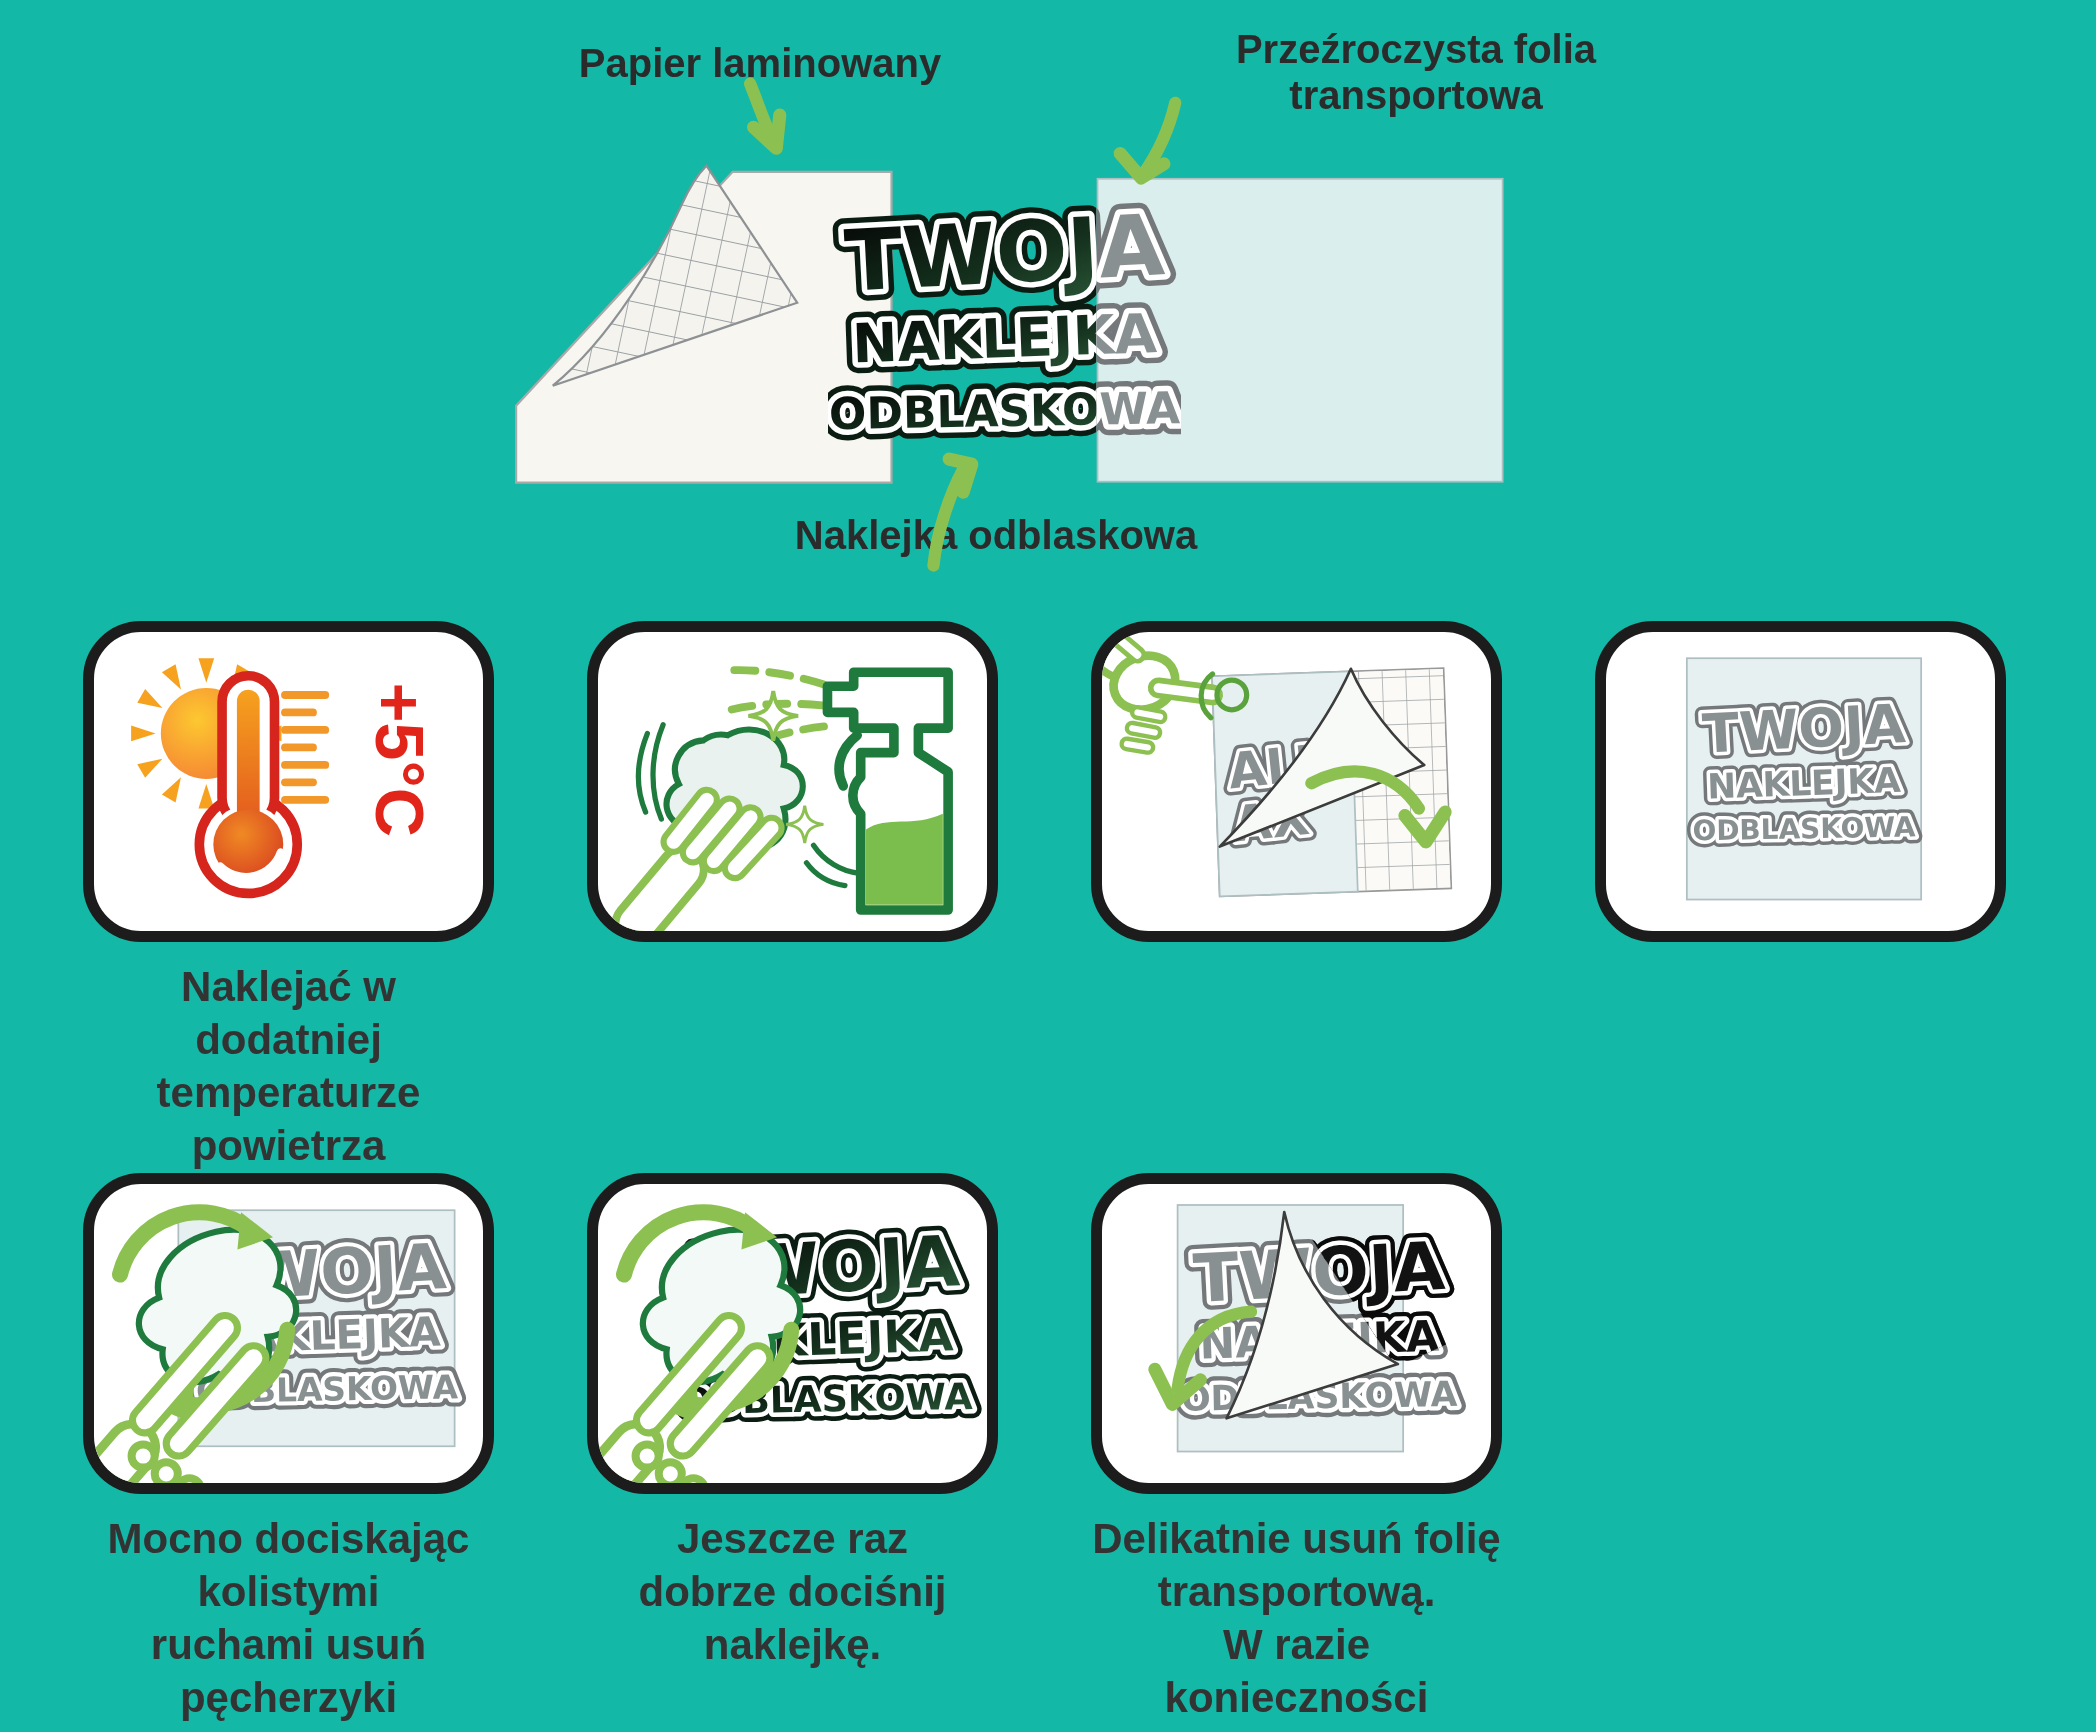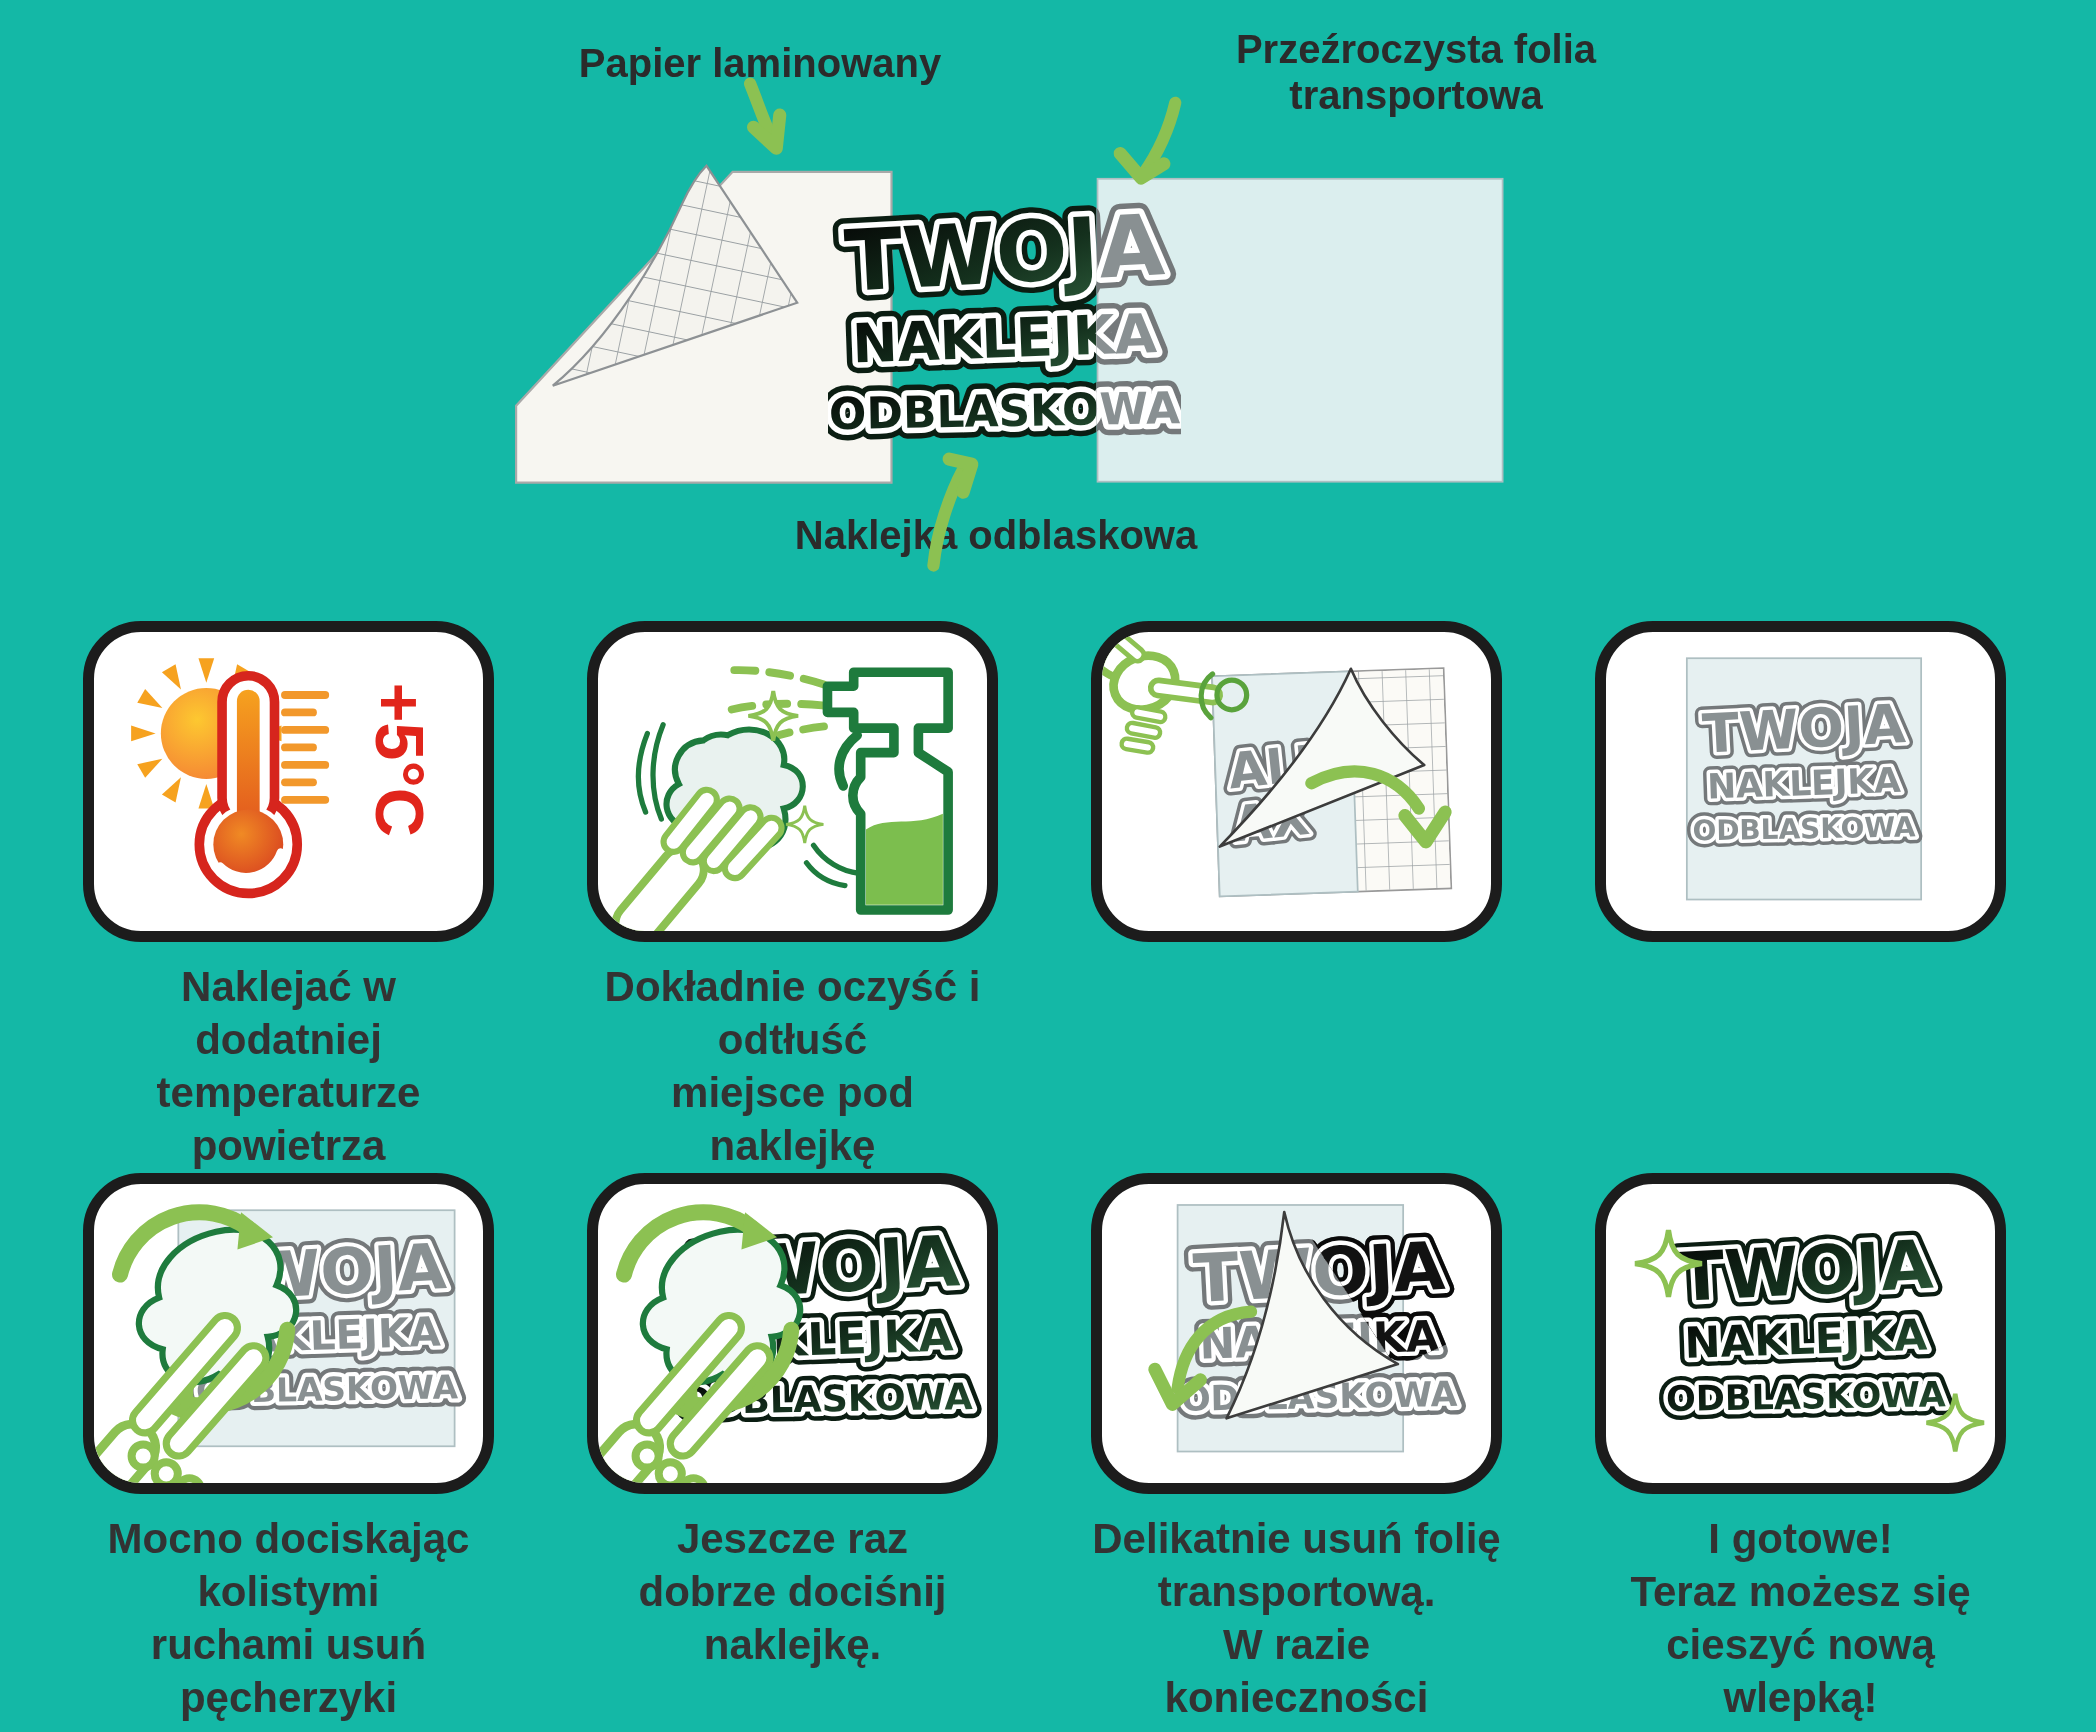--- a/index.html
+++ b/index.html
@@ -276,22 +276,20 @@
           </g>
           <use href="#sparkSym" x="168" y="64" width="64" height="64" class="spark"></use>
           <use href="#sparkSym" x="212" y="196" width="48" height="48" class="spark"></use>
           <g>
             <path class="bt" d="M292,46 H400 V110 H366 V138 L400,160 V318 H300 V208 C288,196 288,178 300,166 V138 H338 V110 H292 V92 H262 V62 H292 Z"></path>
             <path class="bt-trigger" d="M296,118 C276,134 270,156 280,176"></path>
             <path class="bt-liquid" d="M306,226 C330,210 360,224 394,208 L394,312 H306 Z"></path>
           </g>
         </svg>
       </div>
-      <div class="step-caption">Dokładnie oczyść i odtłuść
-miejsce pod naklejkę</div>
     </div>
 
     <div class="step">
       <div class="step-box">
         <svg viewBox="0 0 444 342">
           <g transform="rotate(-2 260 180)">
             <rect class="sheet" x="130" y="46" width="265" height="252"></rect>
             <rect x="131" y="47" width="263" height="250" fill="url(#gridPat2)" stroke="none"></rect>
             <rect class="foil" x="130" y="46" width="158" height="252"></rect>
             <g>
@@ -391,30 +389,16 @@
             <path class="garrow-head" d="M60,212 L80,252 L112,224"></path>
           </g>
         </svg>
       </div>
       <div class="step-caption">Delikatnie usuń folię
 transportową.
 W razie konieczności
 przytrzymaj nalepkę.</div>
     </div>
 
-    <div class="step">
-      <div class="step-box">
-        <svg viewBox="0 0 444 342">
-          <g class="logo-dark">
-            <use href="#logoSym" x="70" y="40" width="316" height="262"></use>
-          </g>
-          <use href="#sparkSym" x="28" y="48" width="86" height="86" class="spark"></use>
-          <use href="#sparkSym" x="362" y="236" width="74" height="74" class="spark"></use>
-        </svg>
-      </div>
-      <div class="step-caption">I gotowe!
-Teraz możesz się
-cieszyć nową wlepką!</div>
-    </div>
 
   </div>
 </div>
 
 
 </body></html>

